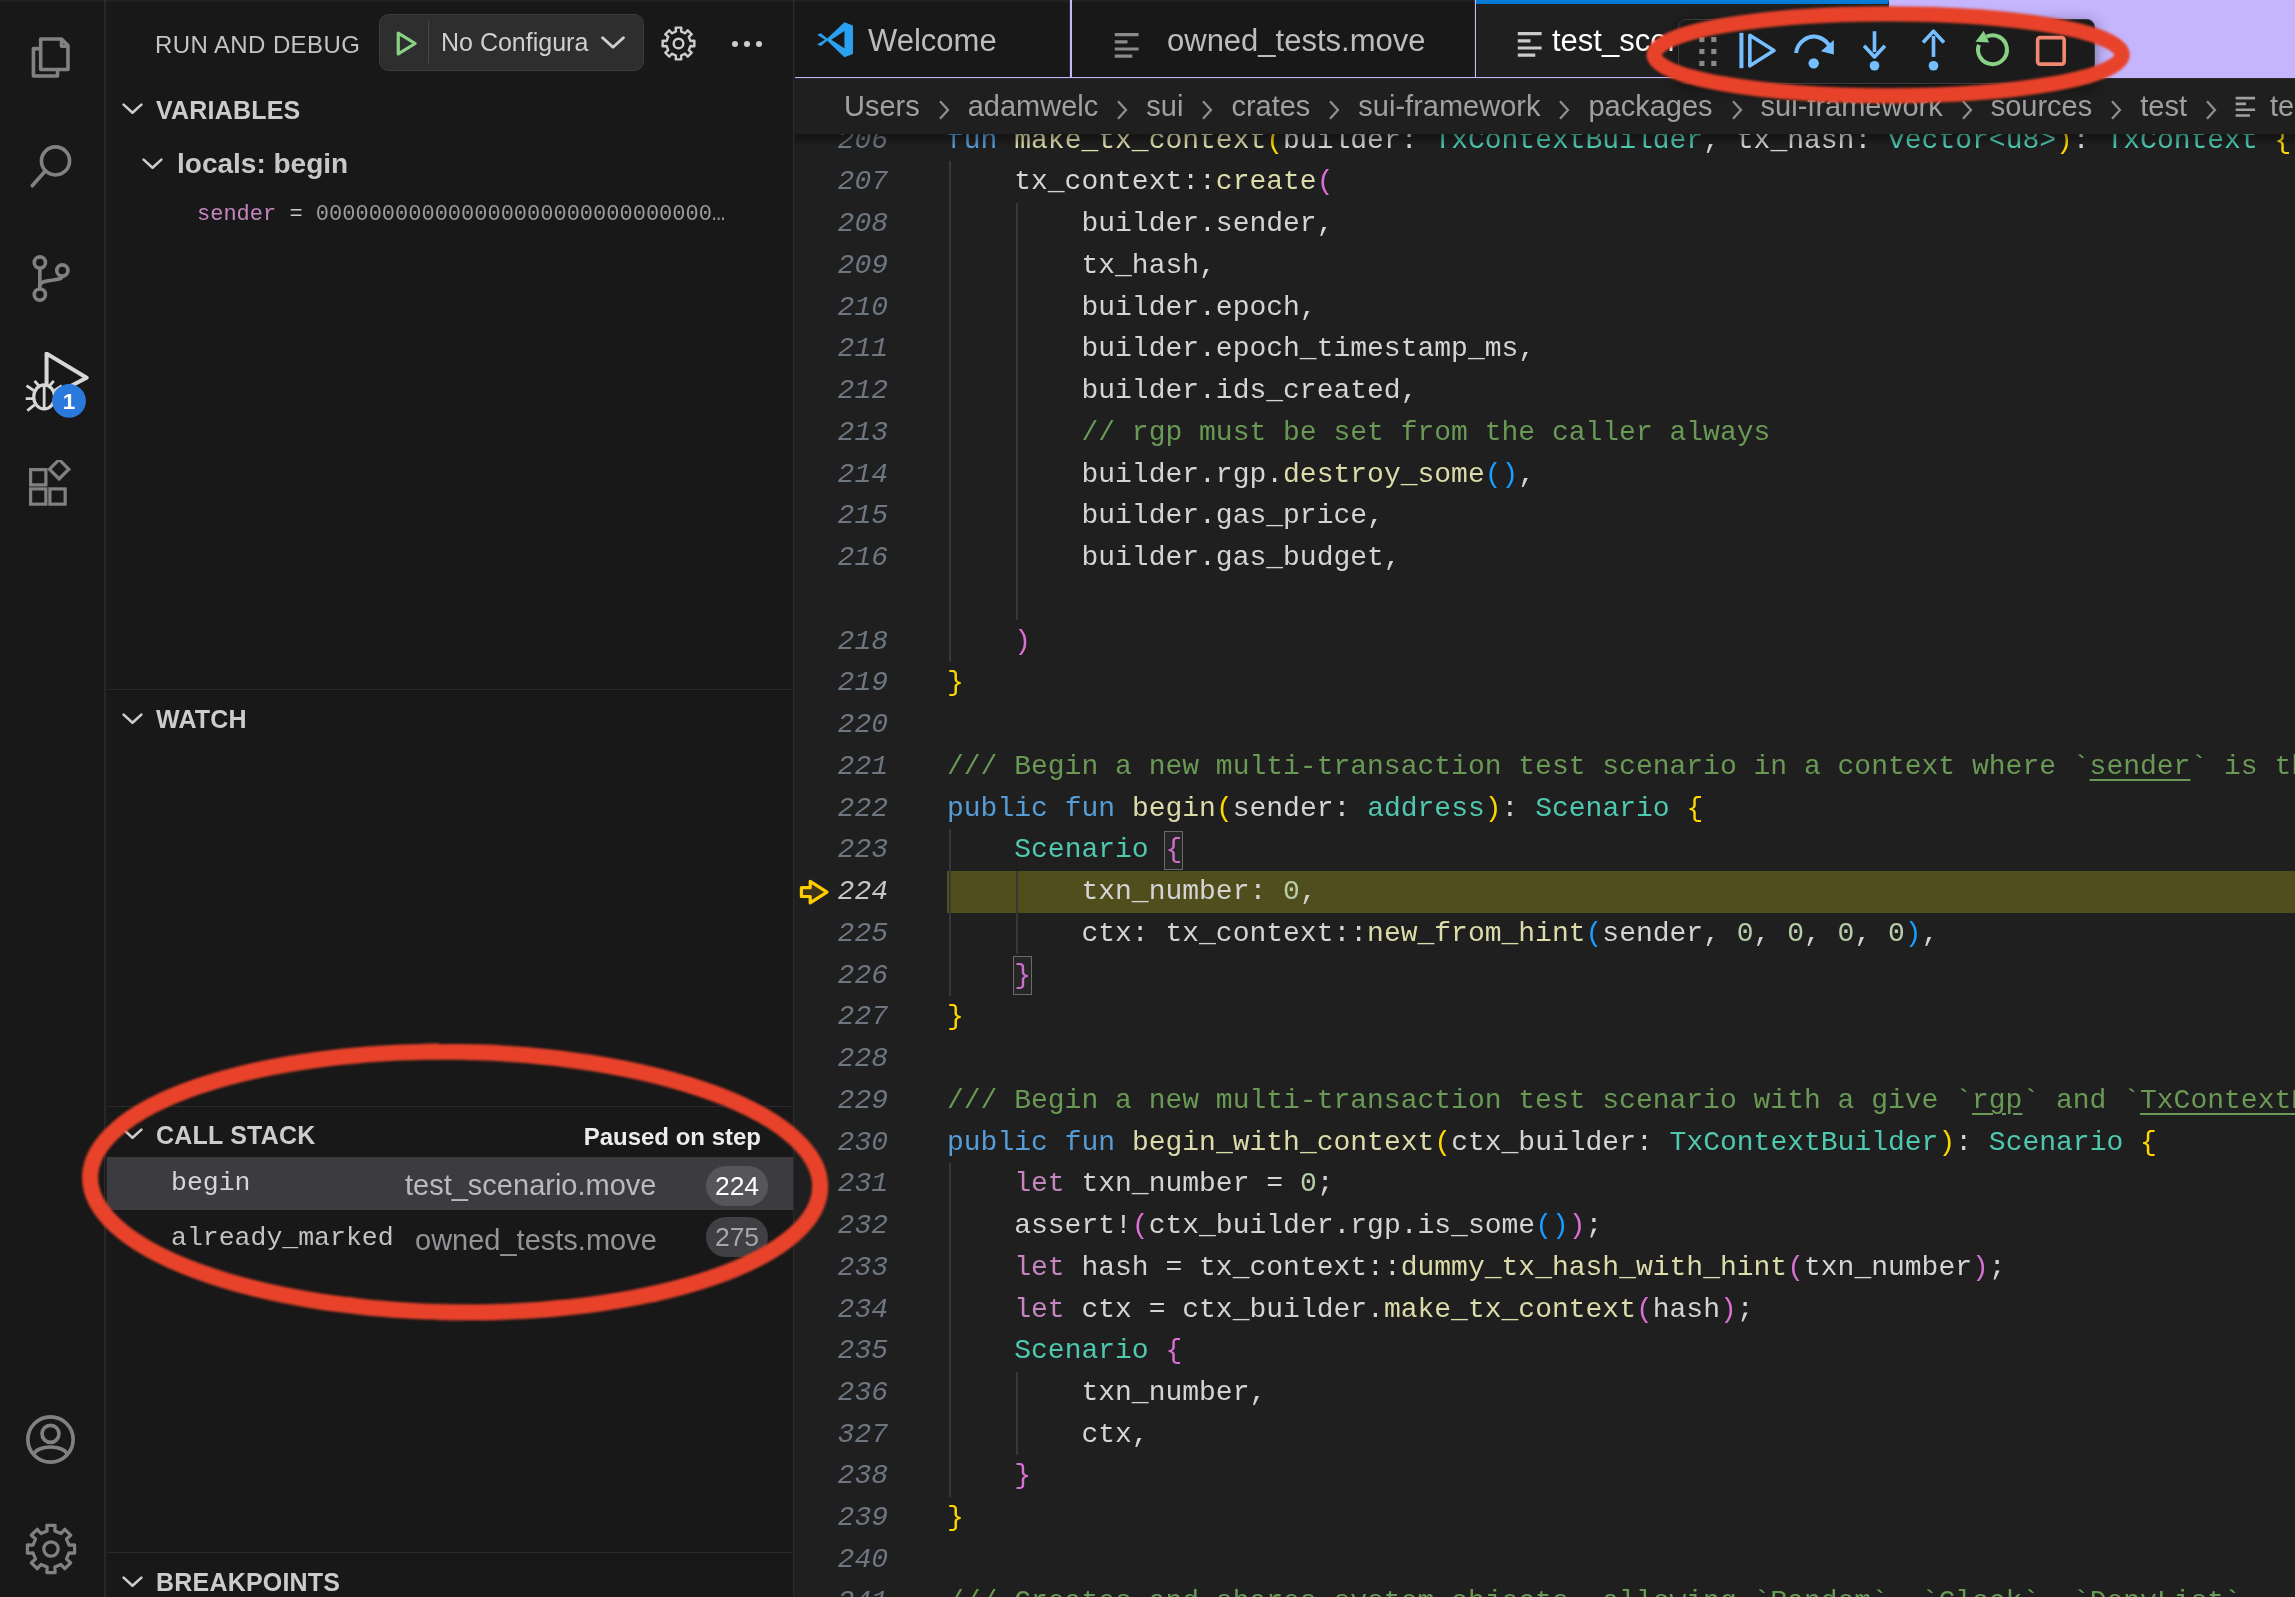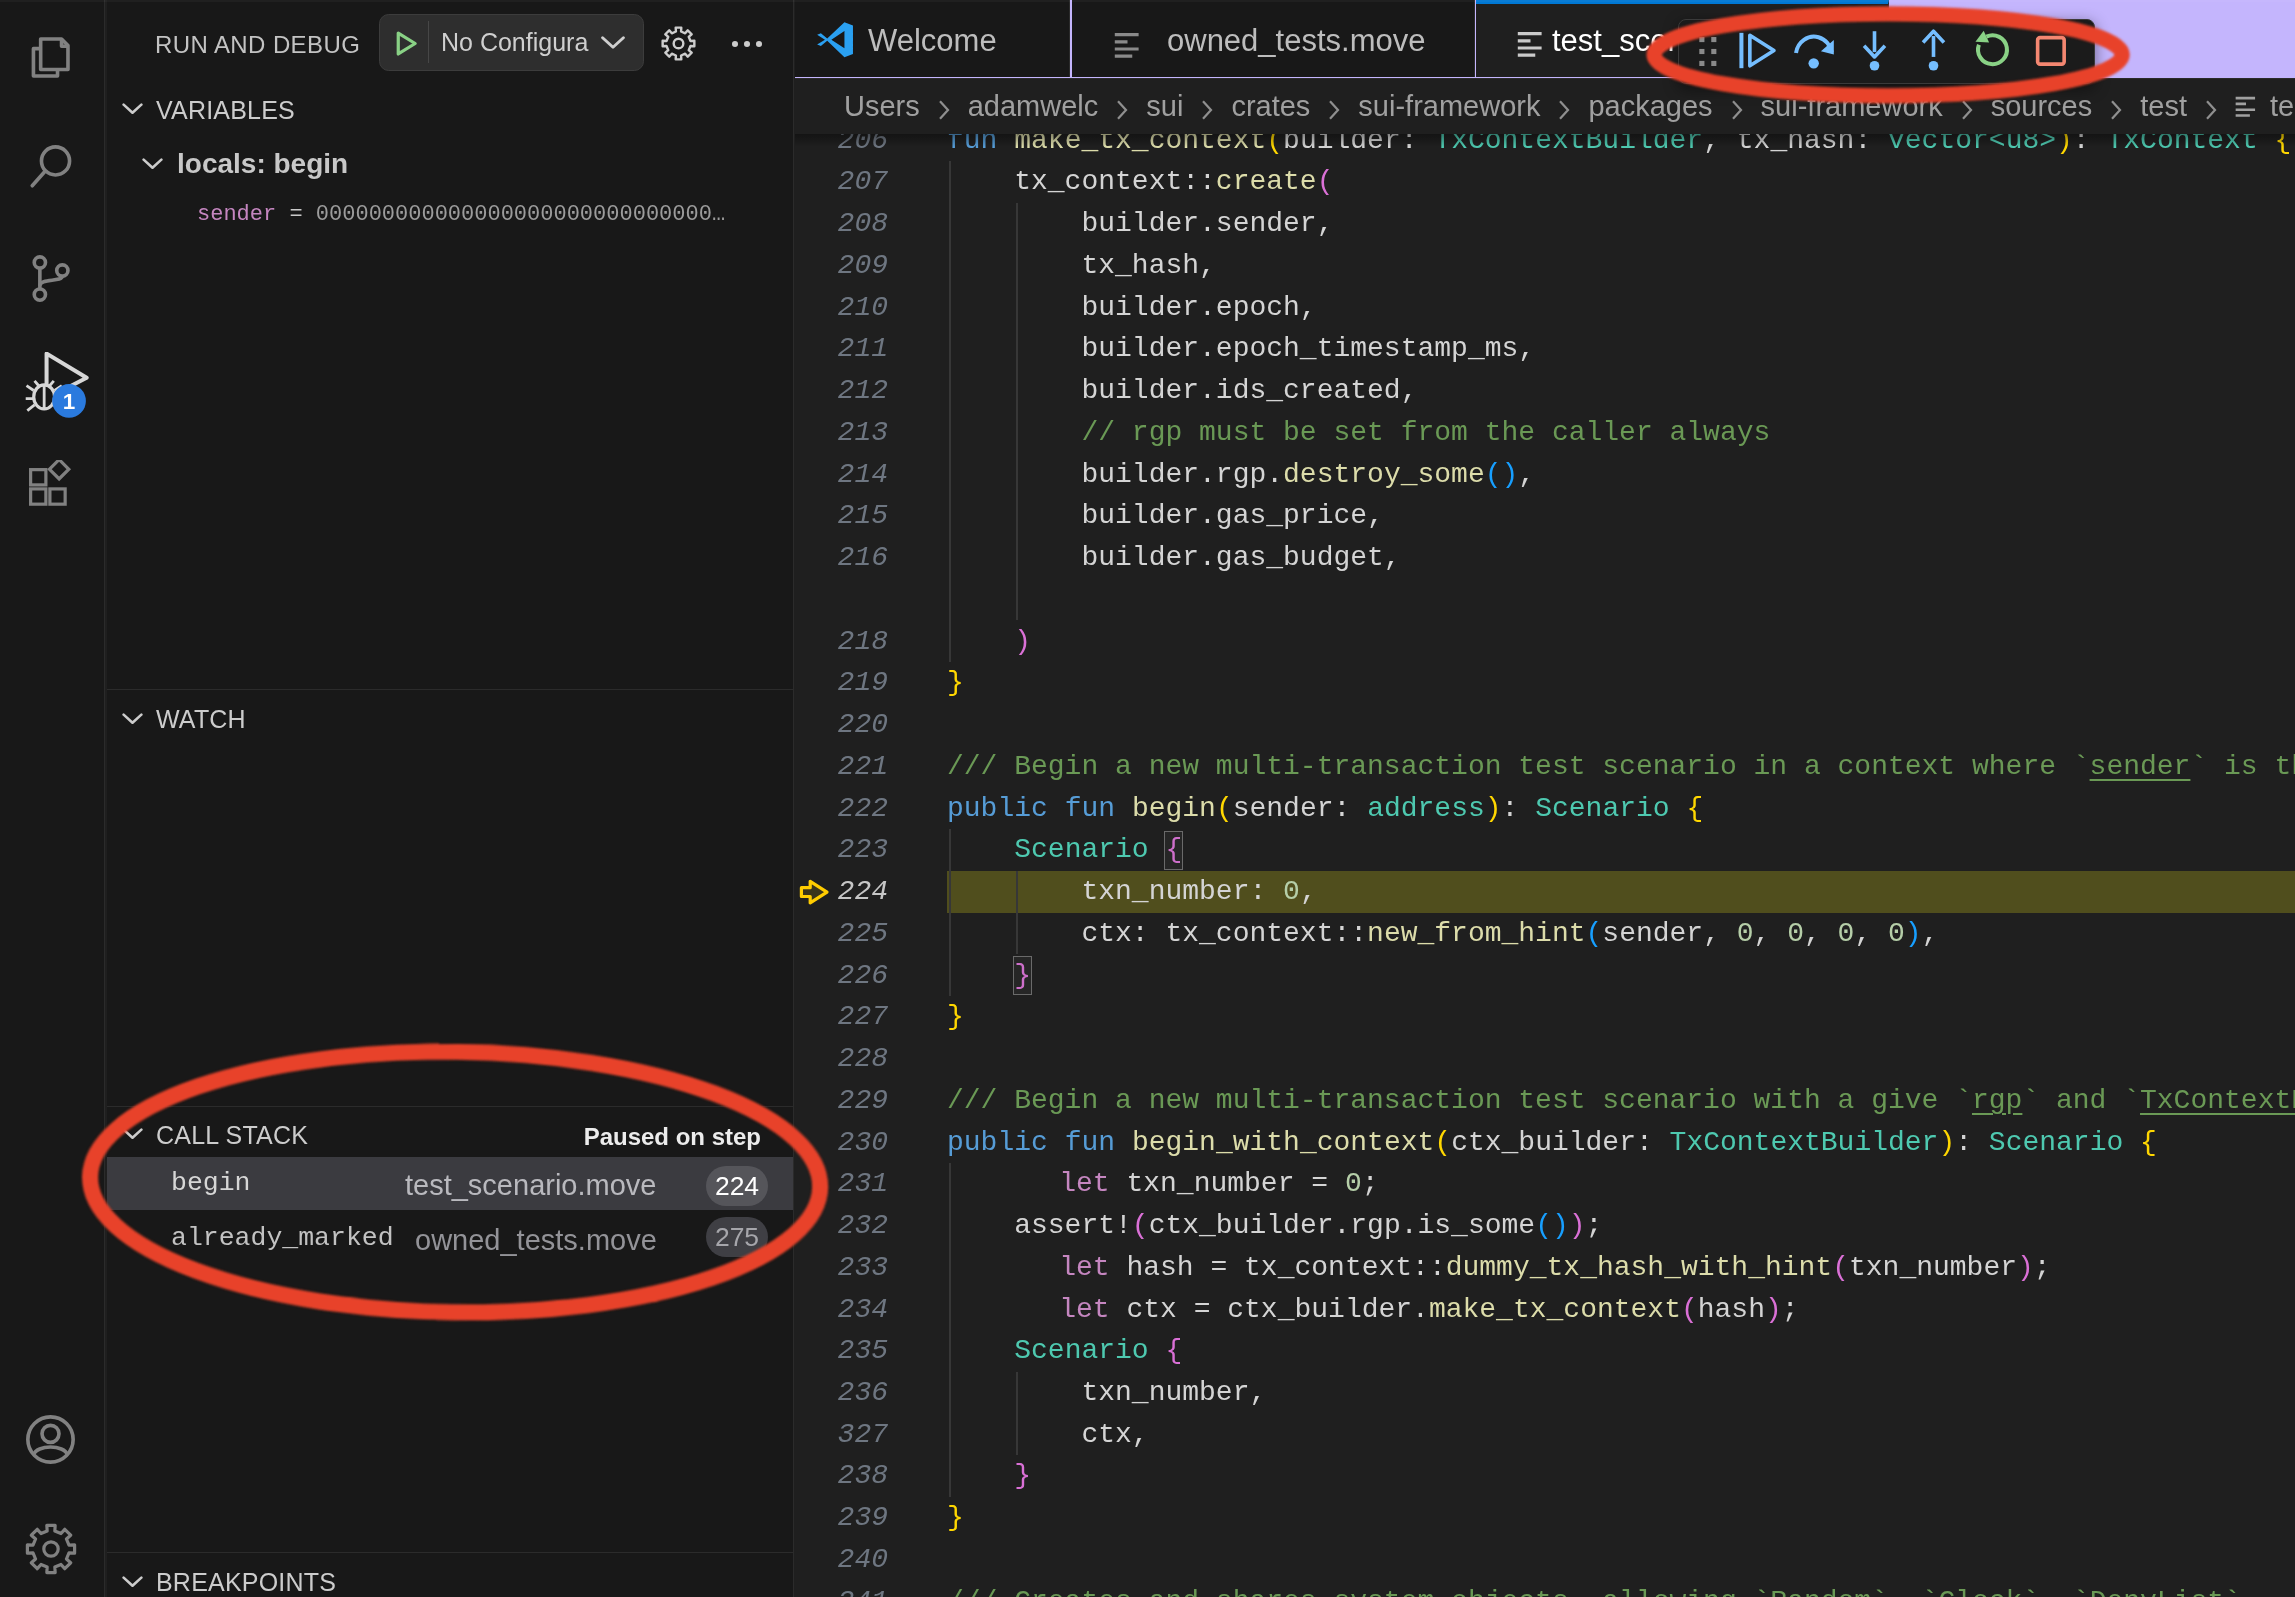--- a/index.html
+++ b/index.html
@@ -7,21 +7,21 @@
 .abs { position:absolute; }
 
 #actbar { position:absolute; left:0; top:0; width:105px; height:1597px; background:#181818; border-right:1.6px solid #2b2b2b; z-index:30; }
 
 #sidebar { position:absolute; left:107px; top:0; width:687px; height:1597px; background:#181818; border-right:1.6px solid #2b2b2b; z-index:20; }
 #sidebar .title { position:absolute; left:48px; top:31px; font-size:24px; color:#c3c3c3; letter-spacing:0.4px; }
 .launch { position:absolute; left:272px; top:13.7px; width:265px; height:57px; background:#2e2e2e; border:0.8px solid #3c3c3c; border-radius:9.7px; }
 .launch .div { position:absolute; left:48px; top:6.4px; bottom:6.4px; width:0.8px; background:#474747; }
 .launch .txt { position:absolute; left:61px; top:13.7px; font-size:25px; color:#cfcfcf; white-space:nowrap; width:158px; overflow:hidden; }
 .sect { position:absolute; left:0; width:100%; border-top:1.6px solid #2b2b2b; }
-.shead { font-size:25px; font-weight:normal; color:#cccccc; letter-spacing:0.2px; }
+.shead { font-size:25px; font-weight:bold; color:#cccccc; letter-spacing:0.2px; }
 .mono { font-family:"Liberation Mono",monospace; }
 
 .csrow1 { position:absolute; left:0px; top:1157px; width:100%; height:53px; background:#3b3b40; }
 .badge { position:absolute; border-radius:21px; font-size:26.5px; color:#ffffff; text-align:center; width:62px; height:40px; line-height:40px; white-space:nowrap; }
 
 #editor { position:absolute; left:795px; top:0; right:0; height:1597px; background:#1f1f1f; }
 #tabbar { position:absolute; left:0; top:0; right:0; height:79px; background:#c4b5fd; border-bottom:1.6px solid #2b2b2b; z-index:10; }
 .tab { position:absolute; top:0; height:77px; border-right:1.6px solid #2b2b2b; background:#181818; }
 .tab .lbl { position:absolute; top:22.5px; font-size:31px; color:#bdbdbd; white-space:nowrap; }
 .tabact { background:#1f1f1f; border-top:4px solid #0078d4; }
@@ -31,21 +31,21 @@
 #breadcrumb span { flex:none; }
 .bsep { width:16px; height:24px; margin:0 16px; position:relative; top:1.6px; }
 .bic { position:relative; width:27px; height:22.5px; margin-right:8px; }
 .bshadow { position:absolute; left:0; top:134px; right:0; height:13px; background:linear-gradient(rgba(0,0,0,0.38),rgba(0,0,0,0)); z-index:5; }
 
 #code { position:absolute; left:0; top:0; right:0; height:1597px; overflow:hidden; font-family:"Liberation Mono",monospace; font-size:28px; }
 .crow { position:absolute; left:0; width:100%; height:42px; line-height:42px; white-space:pre; }
 .ln { position:absolute; left:0; width:93px; text-align:right; color:#6e7681;font-style:italic; }
 .lna { color:#c6c6c6; }
 .ct { position:absolute; left:152px; color:#d4d4d4; }
-.k { color:#569cd6; } .kc { color:#c586c0;margin-left:45px; } .fn { color:#dcdcaa; } .ty { color:#4ec9b0; }
+.k { color:#569cd6; } .kc { color:#c586c0; } .fn { color:#dcdcaa; } .ty { color:#4ec9b0; }
 .cm { color:#6a9955; } .n { color:#b5cea8; } .b1 { color:#ffd700; } .b2 { color:#da70d6; } .b3 { color:#179fff; }
 .u { text-decoration:underline; text-underline-offset:4.8px; text-decoration-thickness:1.6px; }
 .m { }
 .hl224 { position:absolute; left:152px; right:0; top:871px; height:42px; background:#504e1d; }
 .iguide { position:absolute; width:1.6px; background:#373737; }
 .bbox { position:absolute; width:18.5px; height:39px; border:1.6px solid #6a6a6a; background:rgba(106,106,106,0.10); }
 
 #dbgbar { position:absolute; left:1678px; top:18.5px; width:417px; height:65px; background:#1b1b1b; border:1.6px solid #3a3a3a; border-radius:8px; z-index:40; box-shadow:0 4.8px 14.5px rgba(0,0,0,0.45); }
 </style></head>
 <body>

